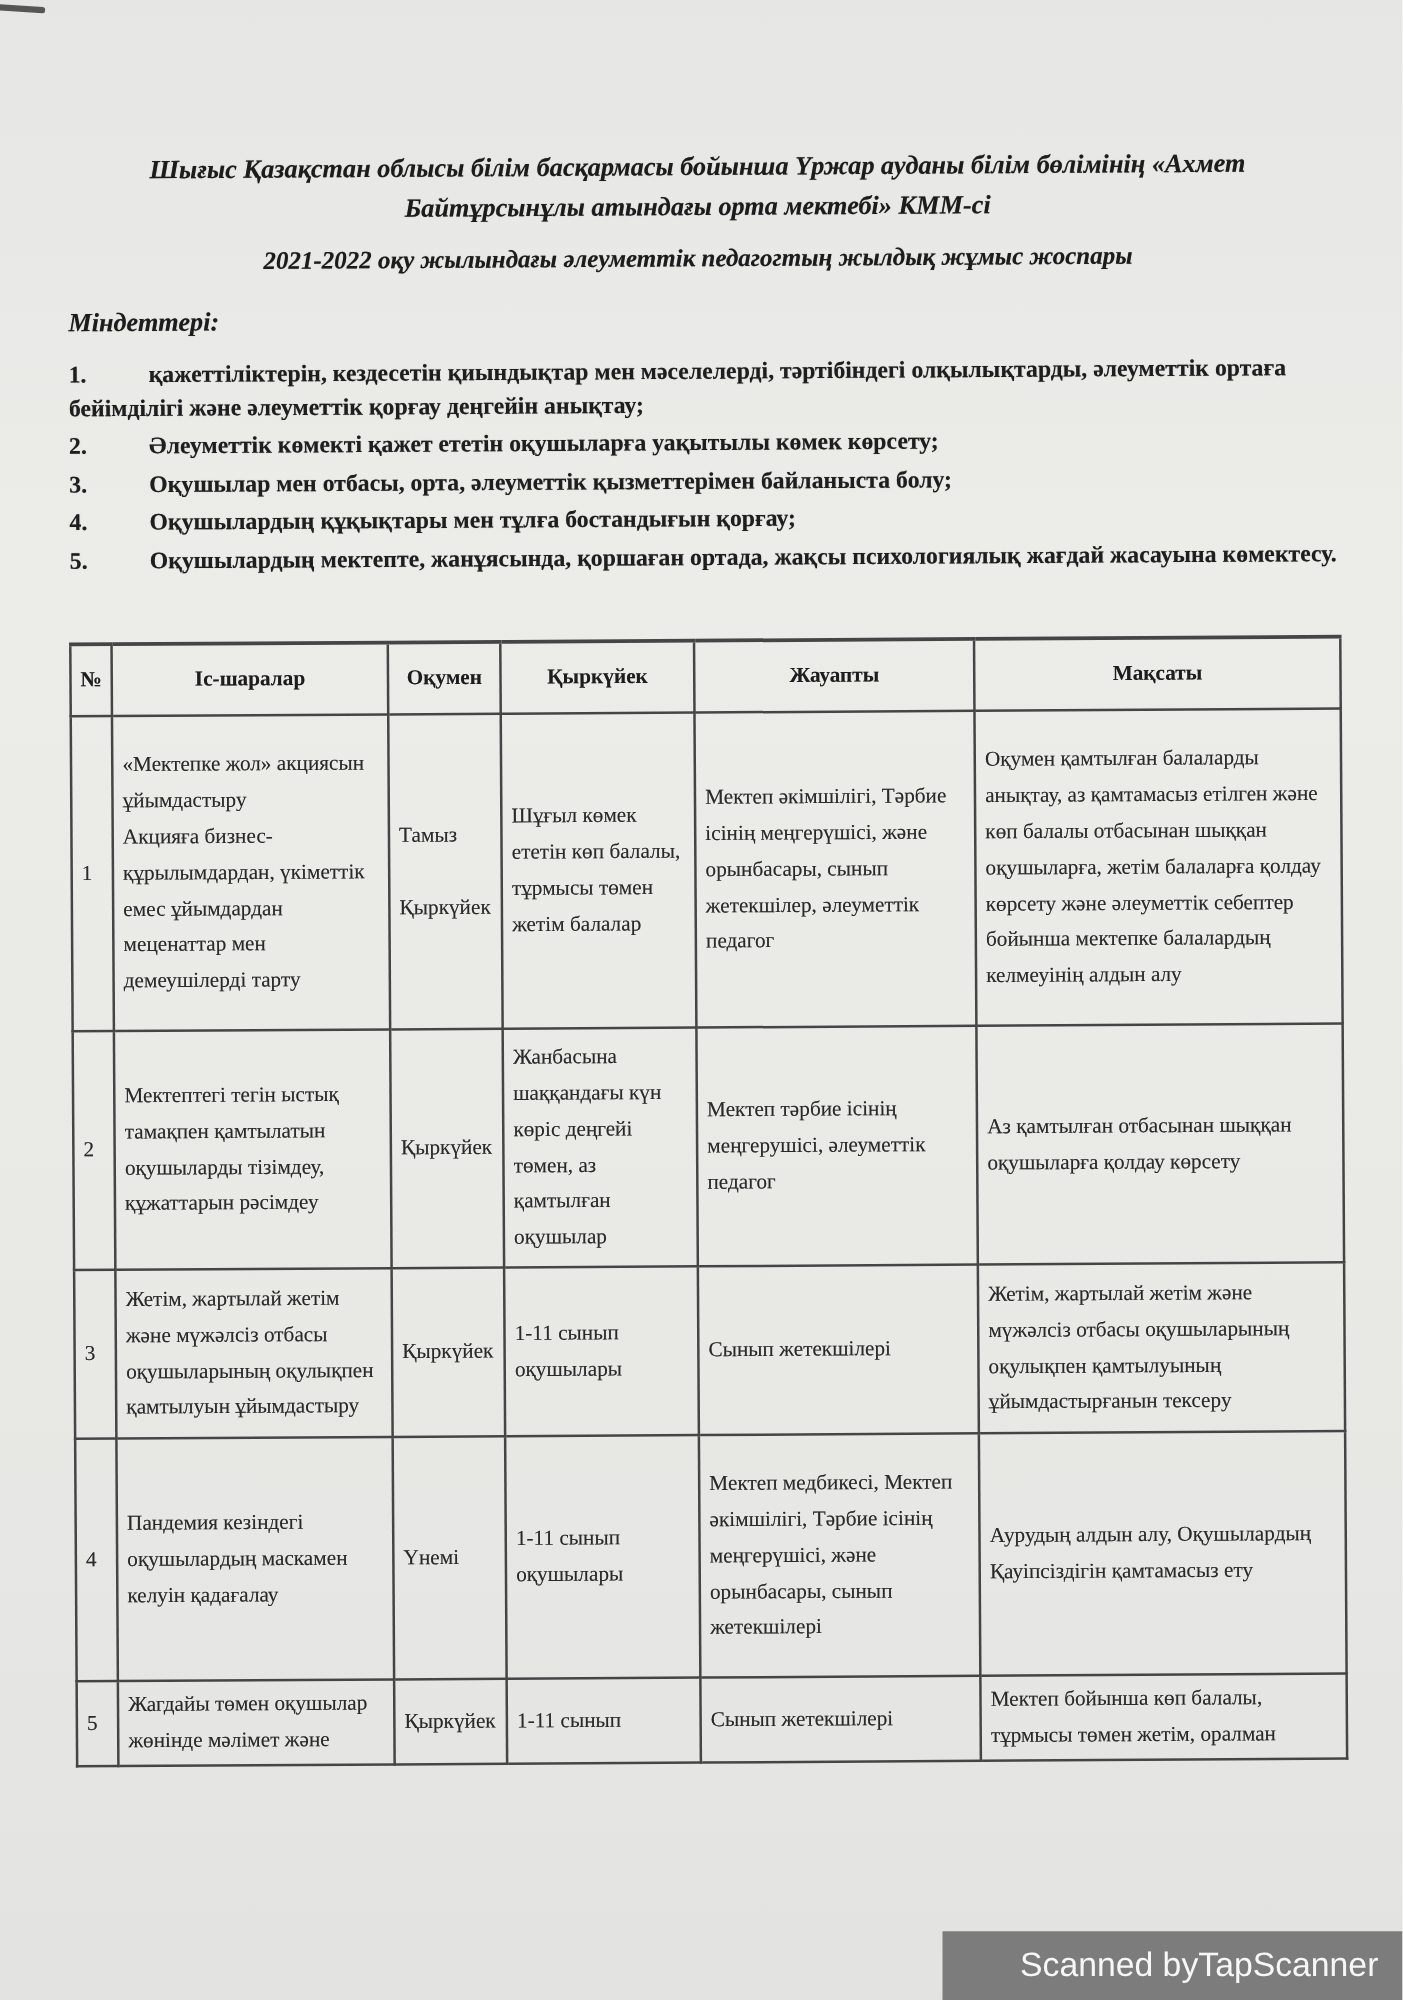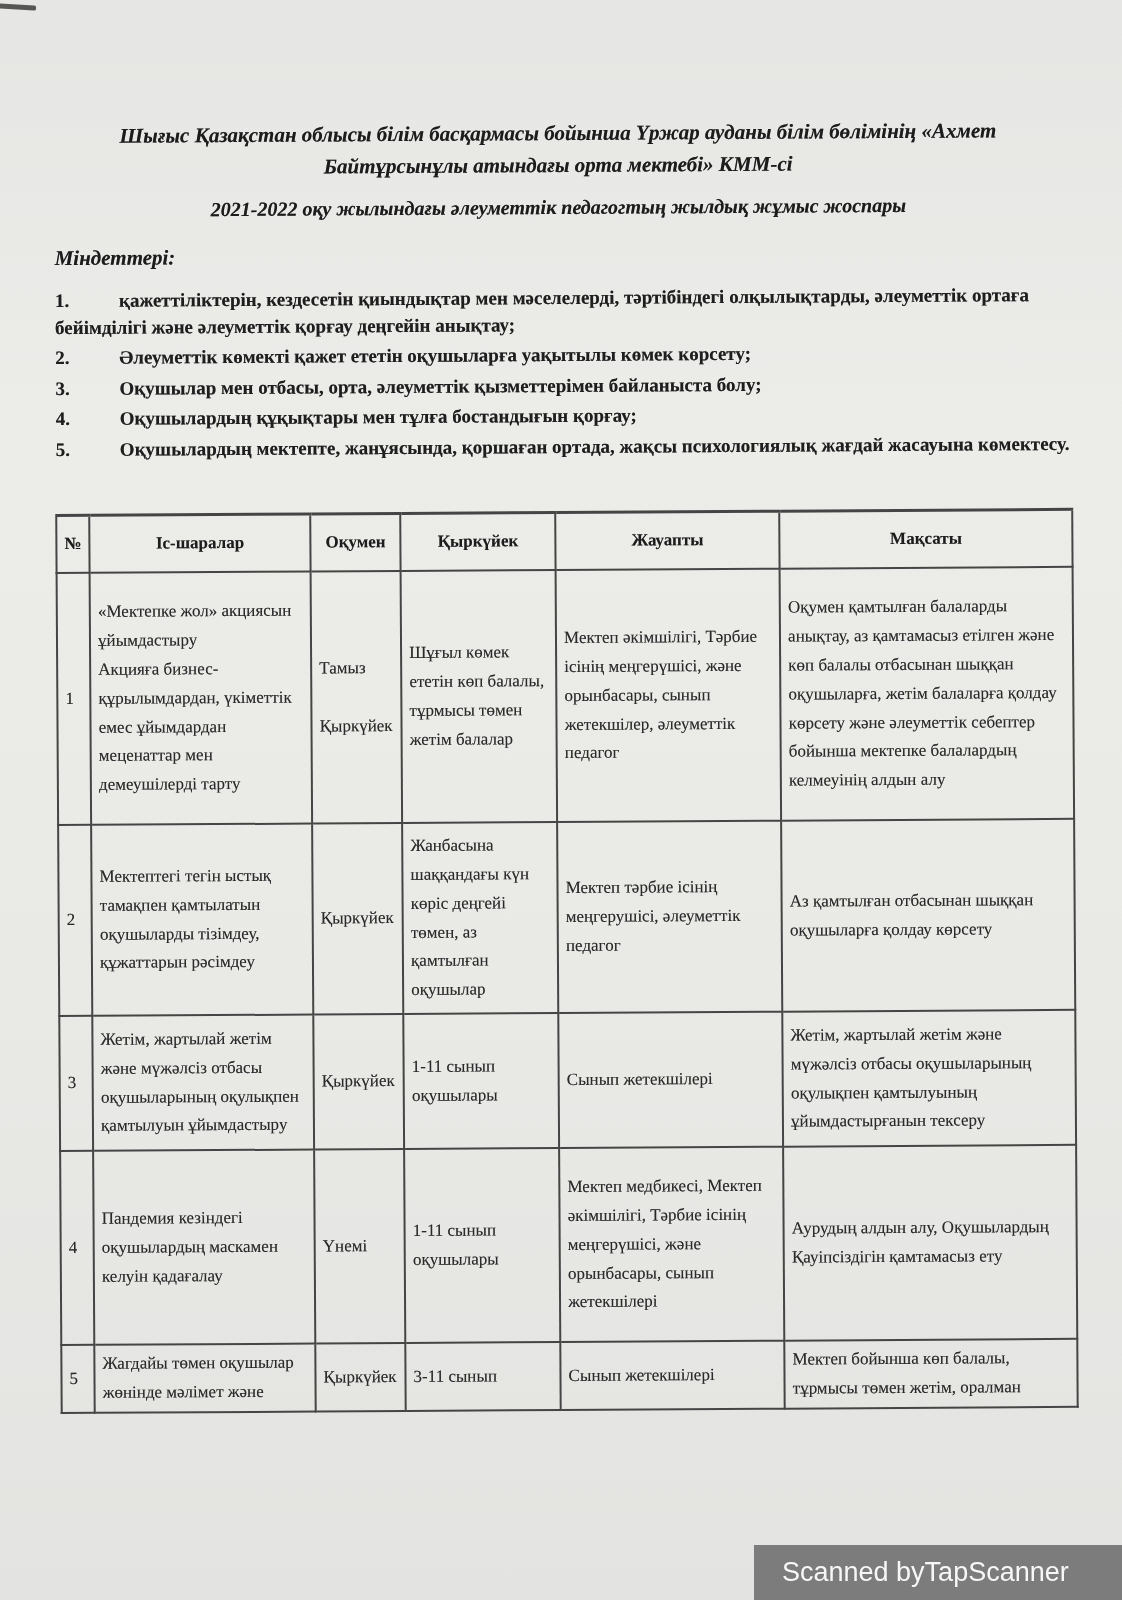--- a/index.html
+++ b/index.html
@@ -112,21 +112,21 @@
   td.cell-num { padding: 2px 2px; }
   .watermark {
     position: absolute;
     right: 0;
     bottom: 0;
     width: 368px;
     height: 55px;
     background: #7c7c7c;
     display: flex;
     align-items: center;
-    padding-left: 28px;
+    padding-left: 62px;
     box-sizing: border-box;
     font-family: "Liberation Sans", "DejaVu Sans", sans-serif;
     font-size: 27px;
     color: #f7f7f7;
     z-index: 5;
   }
   .watermark .brand { font-weight: normal; }
 </style>
 </head>
 <body>
@@ -207,21 +207,21 @@
       <td>Пандемия кезіндегі оқушылардың маскамен келуін қадағалау</td>
       <td>Үнемі</td>
       <td>1-11 сынып оқушылары</td>
       <td>Мектеп медбикесі, Мектеп әкімшілігі, Тәрбие ісінің меңгерүшісі, және орынбасары, сынып жетекшілері</td>
       <td>Аурудың алдын алу, Оқушылардың Қауіпсіздігін қамтамасыз ету</td>
     </tr>
     <tr class="r5">
       <td class="cell-num">5</td>
       <td>Жагдайы төмен оқушылар жөнінде мәлімет және</td>
       <td>Қыркүйек</td>
-      <td>3-11 сынып</td>
+      <td>1-11 сынып</td>
       <td>Сынып жетекшілері</td>
       <td>Мектеп бойынша көп балалы, тұрмысы төмен жетім, оралман</td>
     </tr>
   </tbody>
     </table>
 </div>
 
 <div class="watermark">
   <span>Scanned by </span>
   <span class="brand">TapScanner</span>

